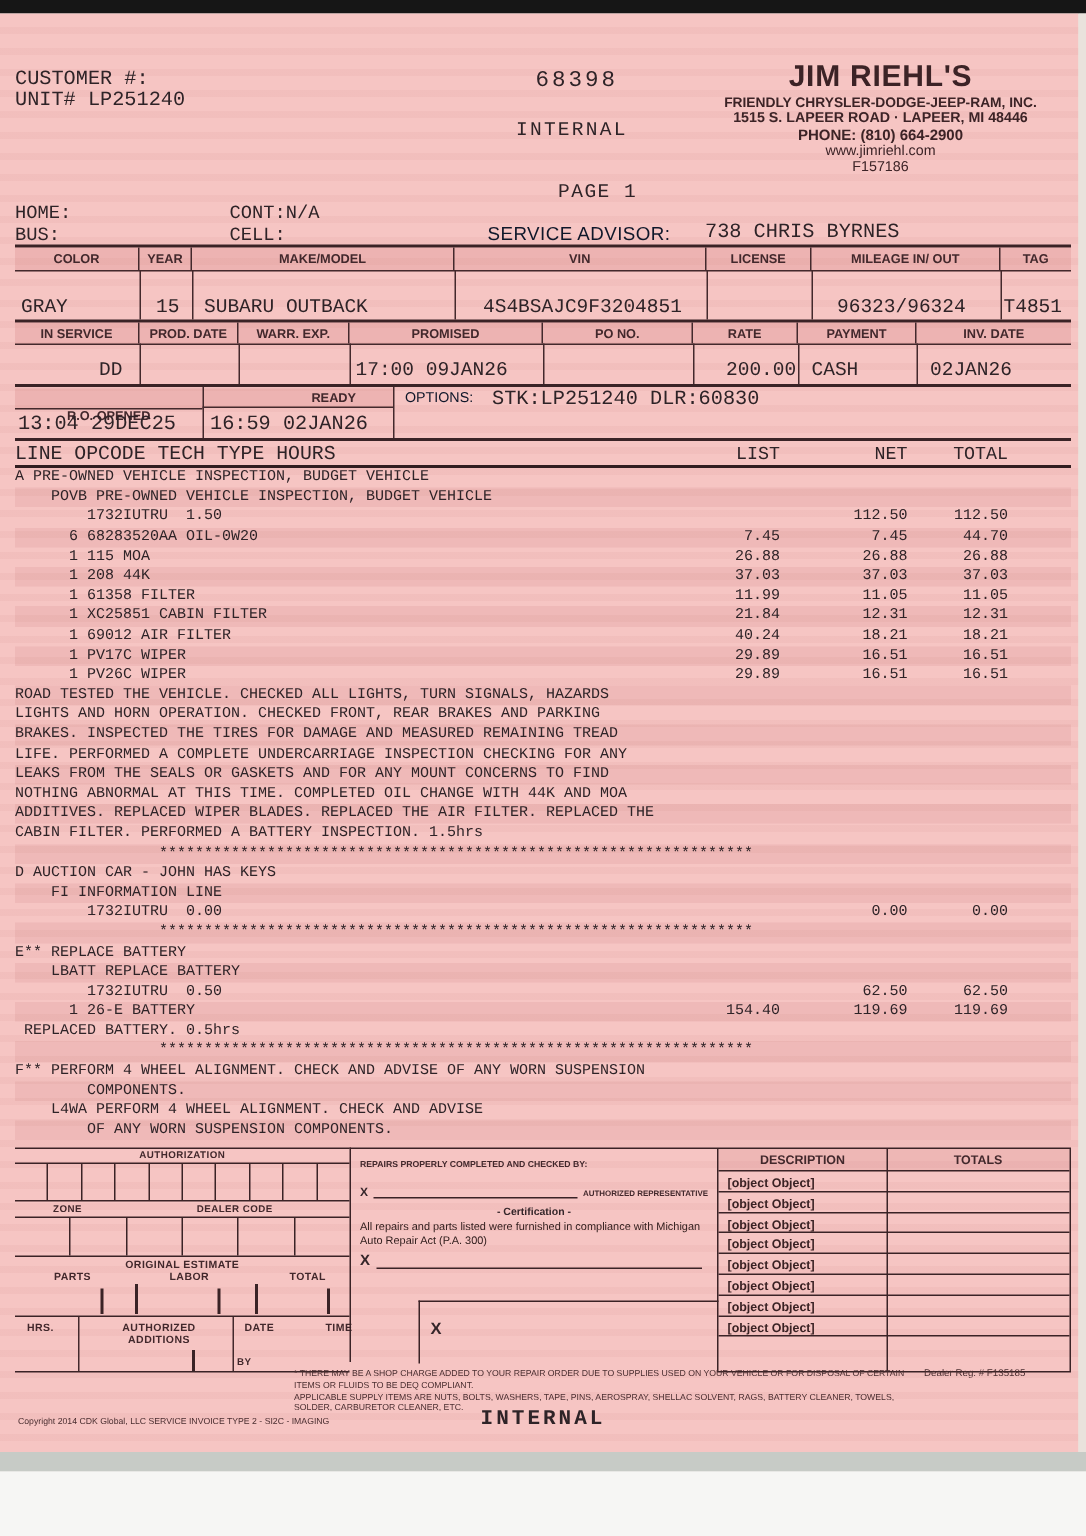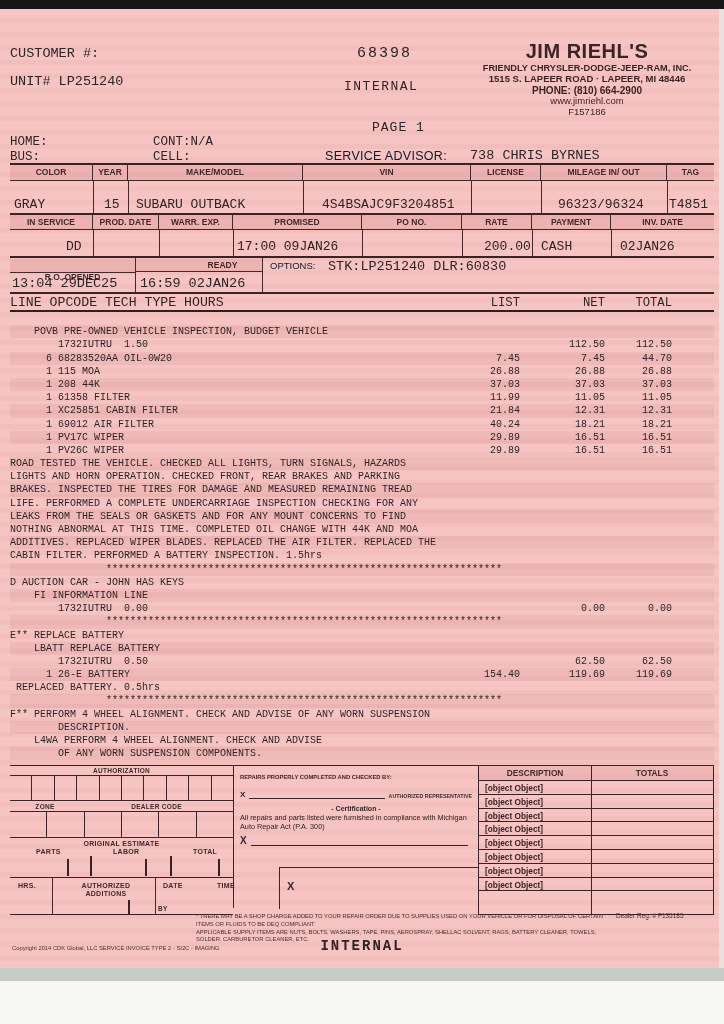--- a/index.html
+++ b/index.html
@@ -81,21 +81,21 @@
 <body>
 
 <div id="screen">
   <div class="abs" id="topband"></div>
   <div class="abs" id="paper"></div>
   <div class="abs" id="edge"></div>
   <div class="abs" id="graybar"></div>
   <div class="abs" id="bottomwhite"></div>
 
   <div class="abs mono" style="left:10px;top:46px;font-size:13.5px;">CUSTOMER #:</div>
-  <div class="abs mono" style="left:10px;top:74px;font-size:13.5px;">UNIT# LP251240</div>
+  <div class="abs mono" style="left:10px;top:60px;font-size:13.5px;">UNIT# LP251240</div>
   <div class="abs mono" style="left:357px;top:45px;font-size:15px;letter-spacing:2px;">68398</div>
   <div class="abs mono" style="left:344px;top:79px;font-size:13px;letter-spacing:1.5px;">INTERNAL</div>
   <div class="abs mono" style="left:372px;top:120px;font-size:13px;letter-spacing:1px;">PAGE 1</div>
 
   <div class="abs" id="dealer-block">
     <div id="dealer-name">JIM RIEHL'S</div>
     <div id="dealer-line2">FRIENDLY CHRYSLER-DODGE-JEEP-RAM, INC.</div>
     <div id="dealer-addr">1515 S. LAPEER ROAD  ·  LAPEER, MI 48446</div>
     <div id="dealer-phone">PHONE: (810) 664-2900</div>
     <div id="dealer-web">www.jimriehl.com</div>
@@ -173,20 +173,21 @@
   <div class="abs" id="service">
     <div id="svc-header">
       <span class="svc-text">LINE OPCODE TECH TYPE HOURS</span>
       <span class="svc-col c-list">LIST</span>
       <span class="svc-col c-net">NET</span>
       <span class="svc-col c-total">TOTAL</span>
     </div>
     <div id="svc-rows">
 
         <div class="svc-row">
+          <span class="svc-text">A PRE-OWNED VEHICLE INSPECTION, BUDGET VEHICLE</span>
           <span class="svc-col c-list"></span>
           <span class="svc-col c-net"></span>
           <span class="svc-col c-total"></span>
         </div>
 
         <div class="svc-row">
           <span class="svc-text">    POVB PRE-OWNED VEHICLE INSPECTION, BUDGET VEHICLE</span>
           <span class="svc-col c-list"></span>
           <span class="svc-col c-net"></span>
           <span class="svc-col c-total"></span>
@@ -389,21 +390,21 @@
         </div>
 
         <div class="svc-row">
           <span class="svc-text">F** PERFORM 4 WHEEL ALIGNMENT. CHECK AND ADVISE OF ANY WORN SUSPENSION</span>
           <span class="svc-col c-list"></span>
           <span class="svc-col c-net"></span>
           <span class="svc-col c-total"></span>
         </div>
 
         <div class="svc-row">
-          <span class="svc-text">        DESCRIPTION.</span>
+          <span class="svc-text">        COMPONENTS.</span>
           <span class="svc-col c-list"></span>
           <span class="svc-col c-net"></span>
           <span class="svc-col c-total"></span>
         </div>
 
         <div class="svc-row">
           <span class="svc-text">    L4WA PERFORM 4 WHEEL ALIGNMENT. CHECK AND ADVISE</span>
           <span class="svc-col c-list"></span>
           <span class="svc-col c-net"></span>
           <span class="svc-col c-total"></span>

